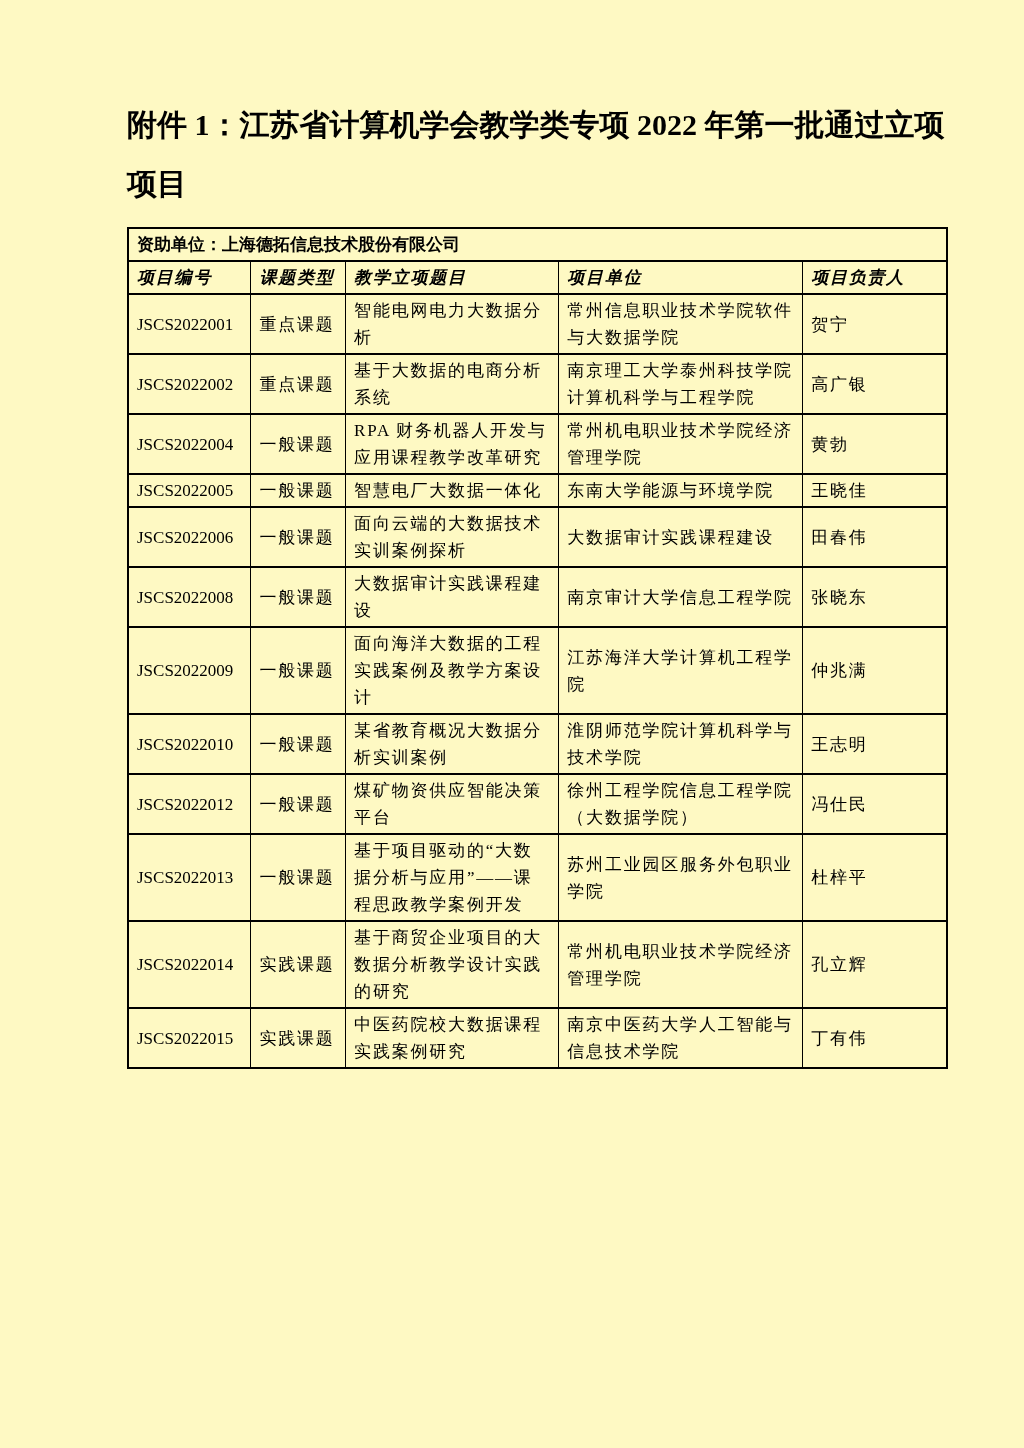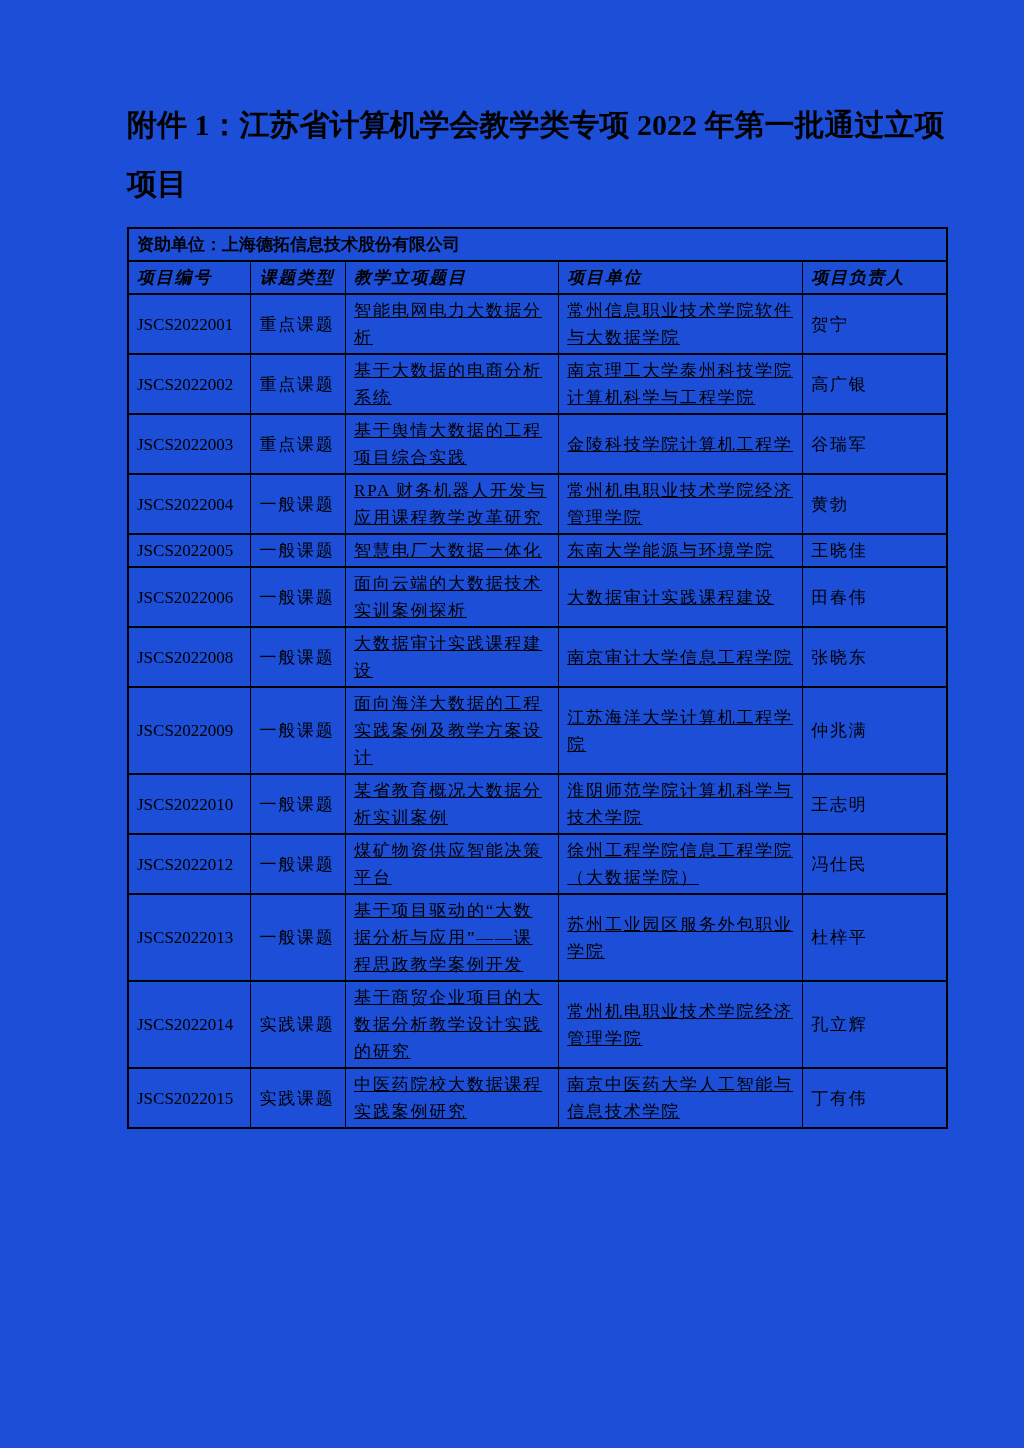--- a/index.html
+++ b/index.html
@@ -5,21 +5,21 @@
   html, body { margin: 0; padding: 0; background: #ffffff; }
   body {
     font-family: "Liberation Serif", "DejaVu Serif", serif;
     color: #000000;
   }
   .page {
     position: relative;
     width: 1024px;
     min-height: 1448px;
     box-sizing: border-box;
-    background: #1d4ed8;
+    background: #fef9c3;
     padding: 96px 76px 40px 127px;
   }
   .title {
     margin: 0 0 14px 0;
     width: 820px;
     font-size: 30px;
     font-weight: bold;
     line-height: 1.95;
     color: #000000;
   }
@@ -47,21 +47,20 @@
     padding-top: 1px;
     padding-bottom: 1px;
     border-radius: 6px;
   }
   th.hdr { letter-spacing: 1.8px; font-style: italic; }
   td.cell-id { letter-spacing: 0; white-space: nowrap; margin-top: 47px; }
   td.cell-type, td.cell-leader { letter-spacing: 1.8px; }
   td.cell-topic, td.cell-org {
     letter-spacing: 1.8px;
     text-align: justify;
-    text-decoration: underline;
   }
 </style>
 </head>
 <body>
 
 <div class="page">
   <h1 class="title">附件 1：江苏省计算机学会教学类专项 2022 年第一批通过立项项目</h1>
 
   <table class="projects">
     <colgroup>
@@ -90,27 +89,20 @@
           <td class="cell cell-topic">智能电网电力大数据分析</td>
           <td class="cell cell-org">常州信息职业技术学院软件与大数据学院</td>
           <td class="cell cell-leader">贺宁</td>
         </tr>
         <tr>
           <td class="cell cell-id">JSCS2022002</td>
           <td class="cell cell-type">重点课题</td>
           <td class="cell cell-topic">基于大数据的电商分析系统</td>
           <td class="cell cell-org">南京理工大学泰州科技学院计算机科学与工程学院</td>
           <td class="cell cell-leader">高广银</td>
-        </tr>
-        <tr>
-          <td class="cell cell-id">JSCS2022003</td>
-          <td class="cell cell-type">重点课题</td>
-          <td class="cell cell-topic">基于舆情大数据的工程项目综合实践</td>
-          <td class="cell cell-org">金陵科技学院计算机工程学</td>
-          <td class="cell cell-leader">谷瑞军</td>
         </tr>
         <tr>
           <td class="cell cell-id">JSCS2022004</td>
           <td class="cell cell-type">一般课题</td>
           <td class="cell cell-topic">RPA 财务机器人开发与应用课程教学改革研究</td>
           <td class="cell cell-org">常州机电职业技术学院经济管理学院</td>
           <td class="cell cell-leader">黄勃</td>
         </tr>
         <tr>
           <td class="cell cell-id">JSCS2022005</td>

